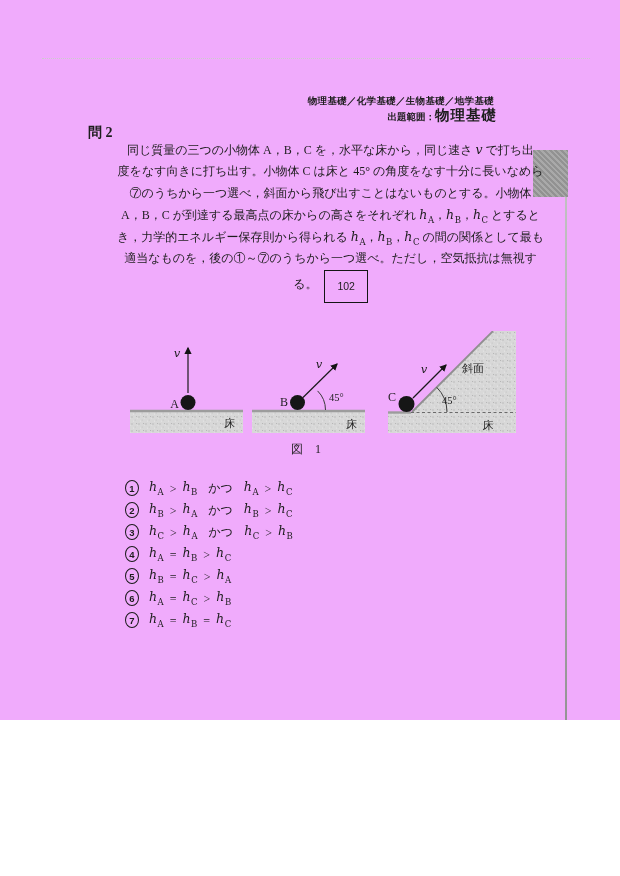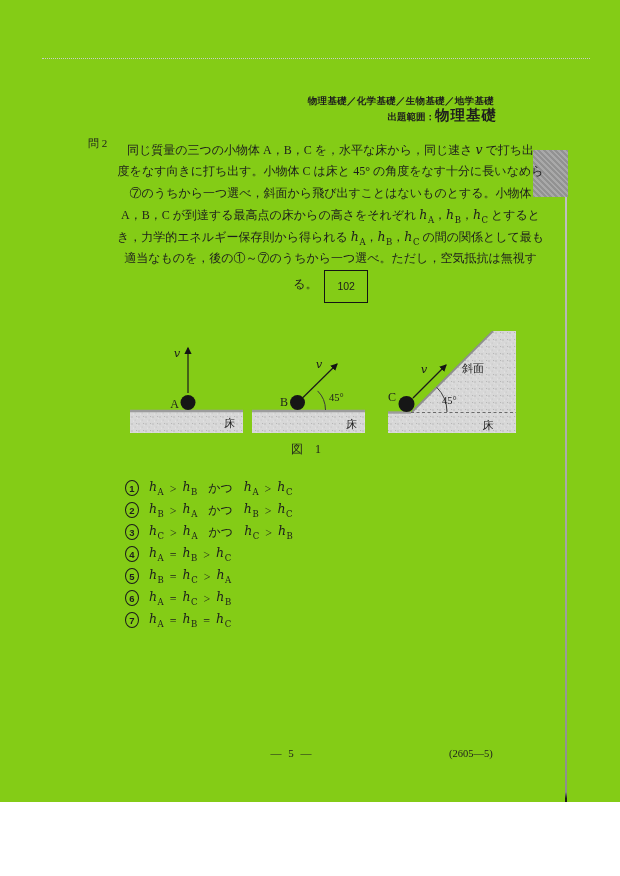--- a/index.html
+++ b/index.html
@@ -1,38 +1,38 @@
 <!DOCTYPE html>
 <html><head>
 <meta charset="utf-8">
 <style>
   html,body{margin:0;padding:0;}
   body{width:620px;height:876px;background:#ffffff;}
   .page{
-    position:relative;width:620px;height:802px;overflow:hidden;
-    background:#84cc16;color:#1d1d1d;
+    position:relative;width:620px;height:720px;overflow:hidden;
+    background:#f0abfc;color:#1d1d1d;
     font-family:"Liberation Serif","DejaVu Serif",serif;
   }
   
   .scan-line{position:absolute;left:42px;top:58px;width:548px;border-top:1px dotted #cccccc;}
   
   .hdr1{position:absolute;right:126px;top:95px;
     font-family:"Liberation Sans","DejaVu Sans",sans-serif;
     font-size:9.5px;font-weight:bold;letter-spacing:0.3px;}
   .hdr2{position:absolute;right:123px;top:106px;
     font-family:"Liberation Sans","DejaVu Sans",sans-serif;font-weight:bold;}
   .hdr2-label{font-size:9.5px;}
   .hdr2-value{font-size:14.5px;letter-spacing:1px;}
   
   .tab-marker{position:absolute;left:533px;top:150px;width:35px;height:47px;
     background:repeating-linear-gradient(45deg,#929292 0 2px,#a9a9a9 2px 4px);}
   .edge-line{position:absolute;left:565px;top:197px;width:2px;height:620px;
     background:linear-gradient(to bottom,#c0c0c0 0%,#a5a5a5 55%,#8d8d8d 96%,#1c1c1c 97%,#1c1c1c 100%);}
   
-  .q-label{position:absolute;left:88px;top:136px;font-weight:normal;font-size:11px;}
+  .q-label{position:absolute;left:88px;top:124px;font-weight:bold;font-size:14px;}
   .q-body{position:absolute;left:117px;top:139px;font-size:12px;}
   .qline{height:21.8px;line-height:21.8px;white-space:nowrap;text-align:center;}
   .var{font-style:italic;font-family:"DejaVu Serif","Liberation Serif",serif;font-size:12.5px;}
   .var sub{font-size:8.5px;font-style:normal;margin-left:0.5px;}
   .op{margin:0 6px;font-size:12px;}
   .conj{margin:0 11px;font-size:12px;}
   .ansbox{display:inline-block;border:1.5px solid #141414;padding:8px 12px;margin-left:7px;
     font-family:"Liberation Sans","DejaVu Sans",sans-serif;font-size:10.5px;line-height:15px;
     vertical-align:-2px;}
   

